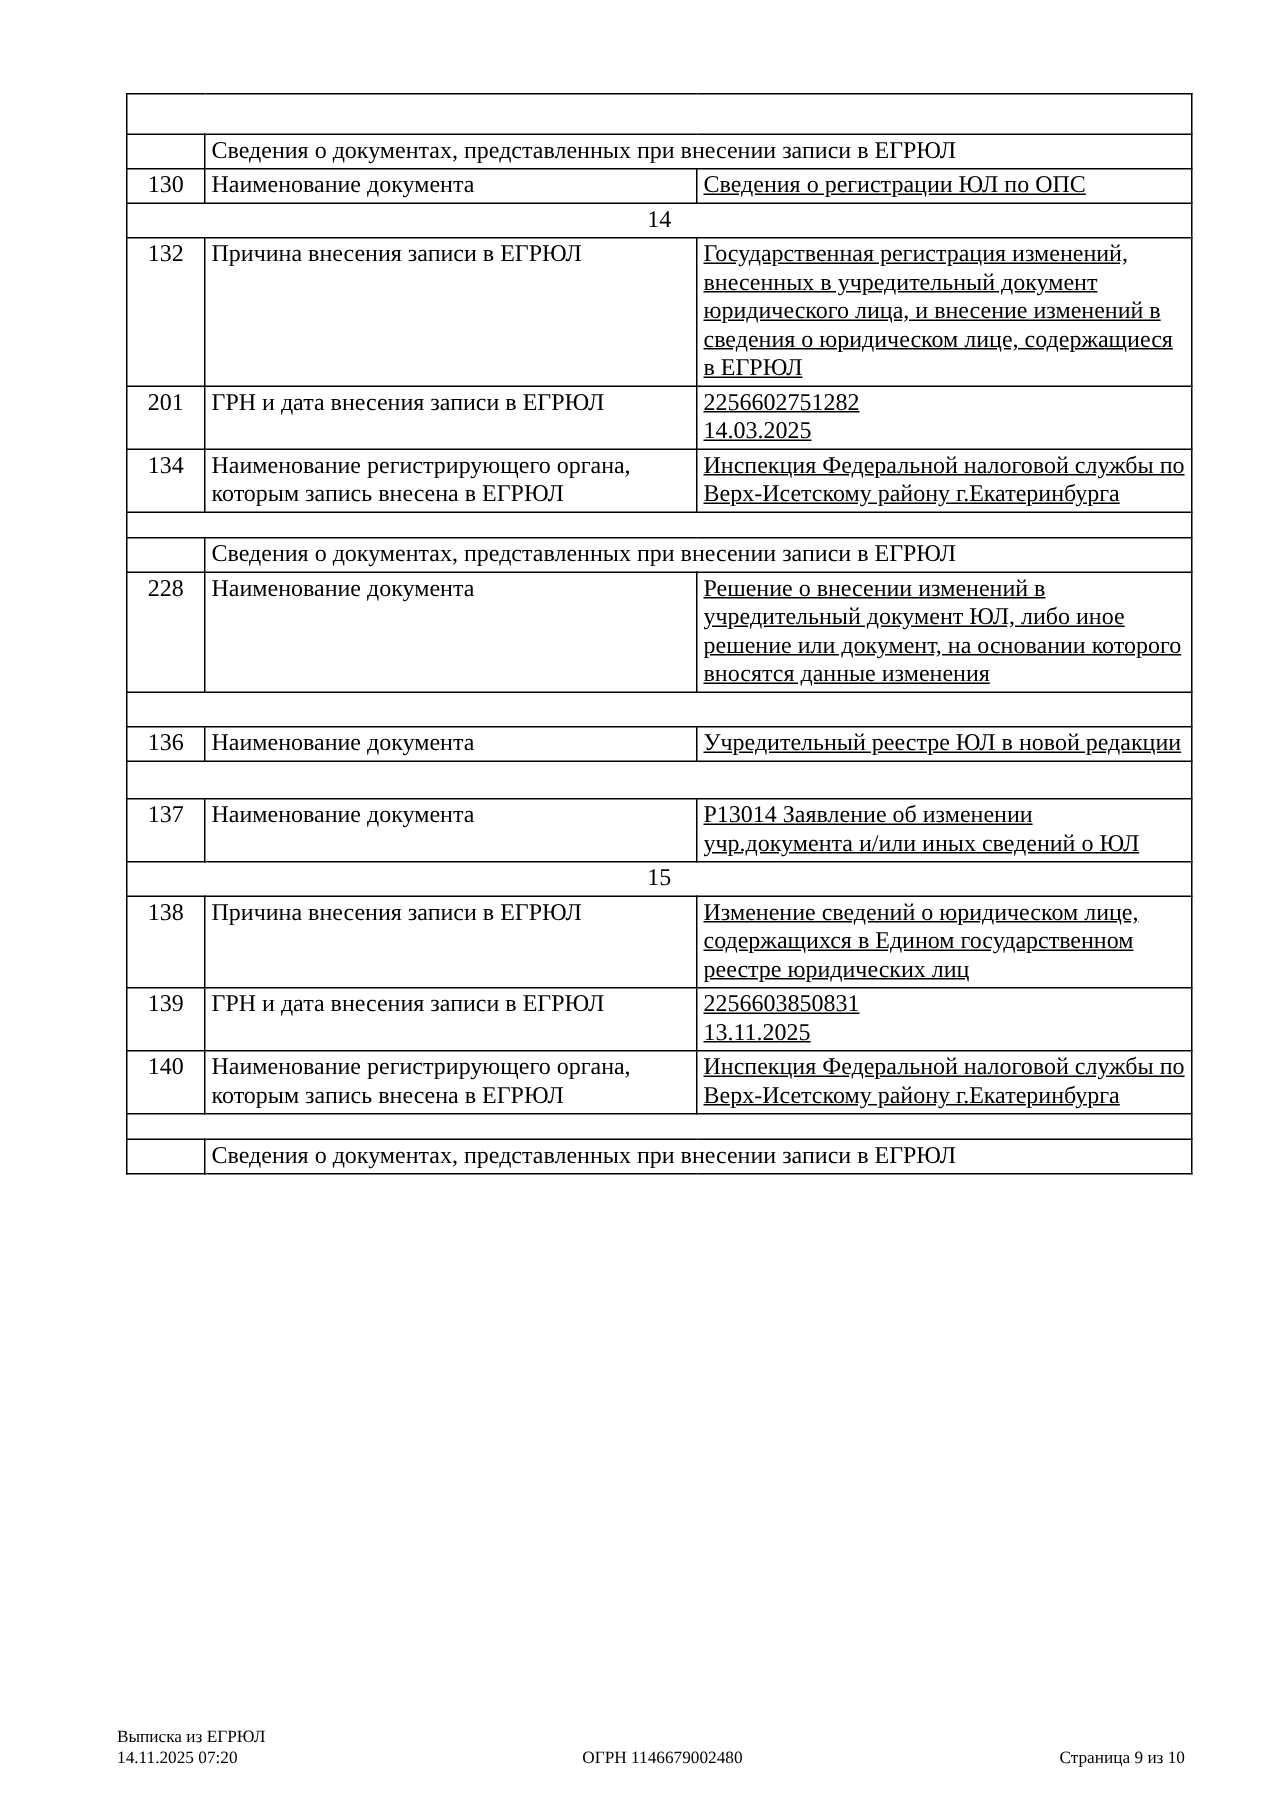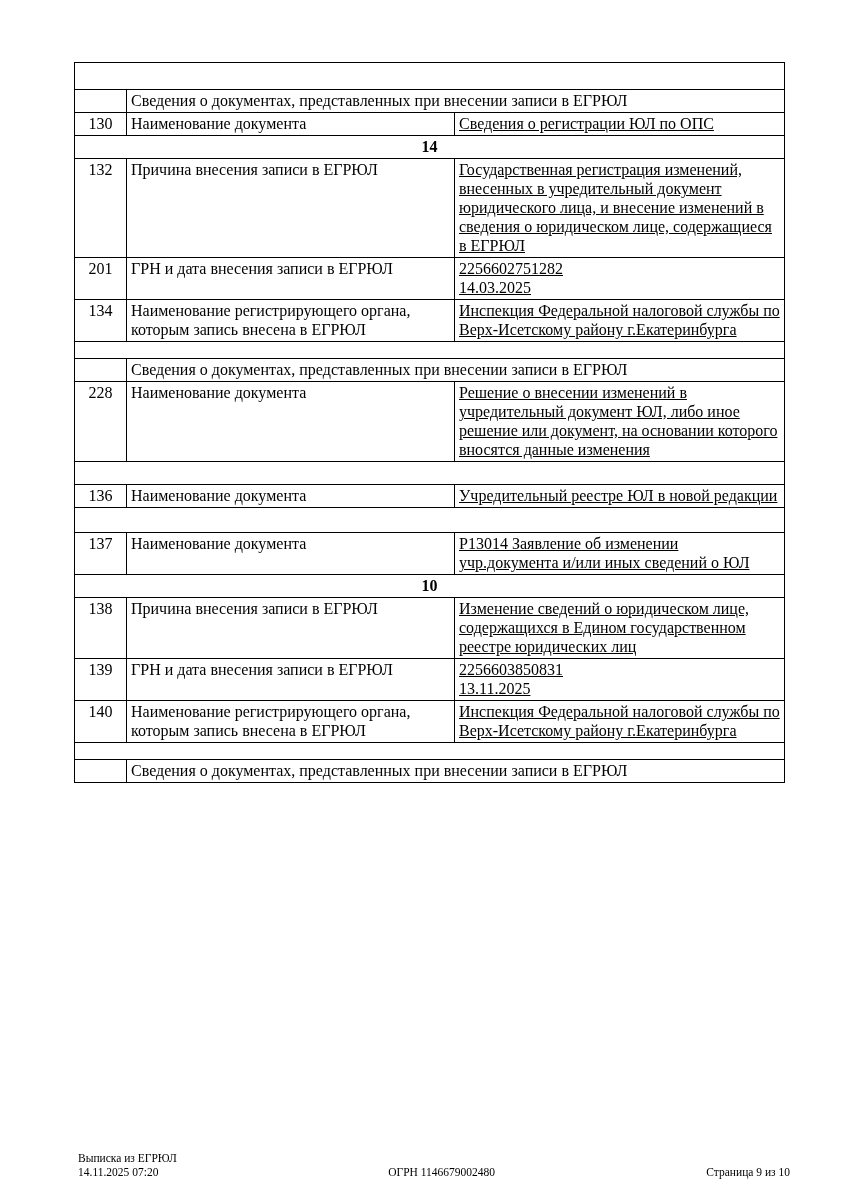--- a/index.html
+++ b/index.html
@@ -10,21 +10,21 @@
     width: 848px;
     height: 1200px;
     position: relative;
     background: #ffffff;
     font-family: "Liberation Serif", serif;
     color: #000000;
     overflow: hidden;
   }
   .doc-table {
     position: absolute;
-    left: 74px;
+    left: 84px;
     top: 62px;
     width: 710px;
     border-collapse: collapse;
     table-layout: fixed;
     font-size: 16px;
     line-height: 19px;
   }
   .doc-table td {
     border: 1px solid #000000;
     padding: 1px 4px 2px 4px;
@@ -36,21 +36,21 @@
   .doc-table col.c-value { width: 330px; }
   .num-cell {
     text-align: center;
   }
   .value-cell {
     white-space: pre-line;
     text-decoration: underline;
   }
   .group-cell {
     text-align: center;
-    font-weight: bold;
+    font-weight: normal;
   }
   .spacer-cell { padding: 0; }
   .sp-23 { height: 23px; }
   .sp-19 { height: 19px; }
   .sp-21 { height: 21px; }
   .sp-13 { height: 13px; }
   .page-footer {
     position: absolute;
     left: 78px;
     top: 1139px;
@@ -144,21 +144,21 @@
       <td colspan="3" class="spacer-cell sp-21"></td>
     </tr>
 
     <tr>
       <td class="num-cell">137</td>
       <td>Наименование документа</td>
       <td class="value-cell">Р13014 Заявление об изменении учр.документа и/или иных сведений о ЮЛ</td>
     </tr>
 
     <tr>
-      <td colspan="3" class="group-cell">10</td>
+      <td colspan="3" class="group-cell">15</td>
     </tr>
 
     <tr>
       <td class="num-cell">138</td>
       <td>Причина внесения записи в ЕГРЮЛ</td>
       <td class="value-cell">Изменение сведений о юридическом лице, содержащихся в Едином государственном реестре юридических лиц</td>
     </tr>
 
     <tr>
       <td class="num-cell">139</td>

